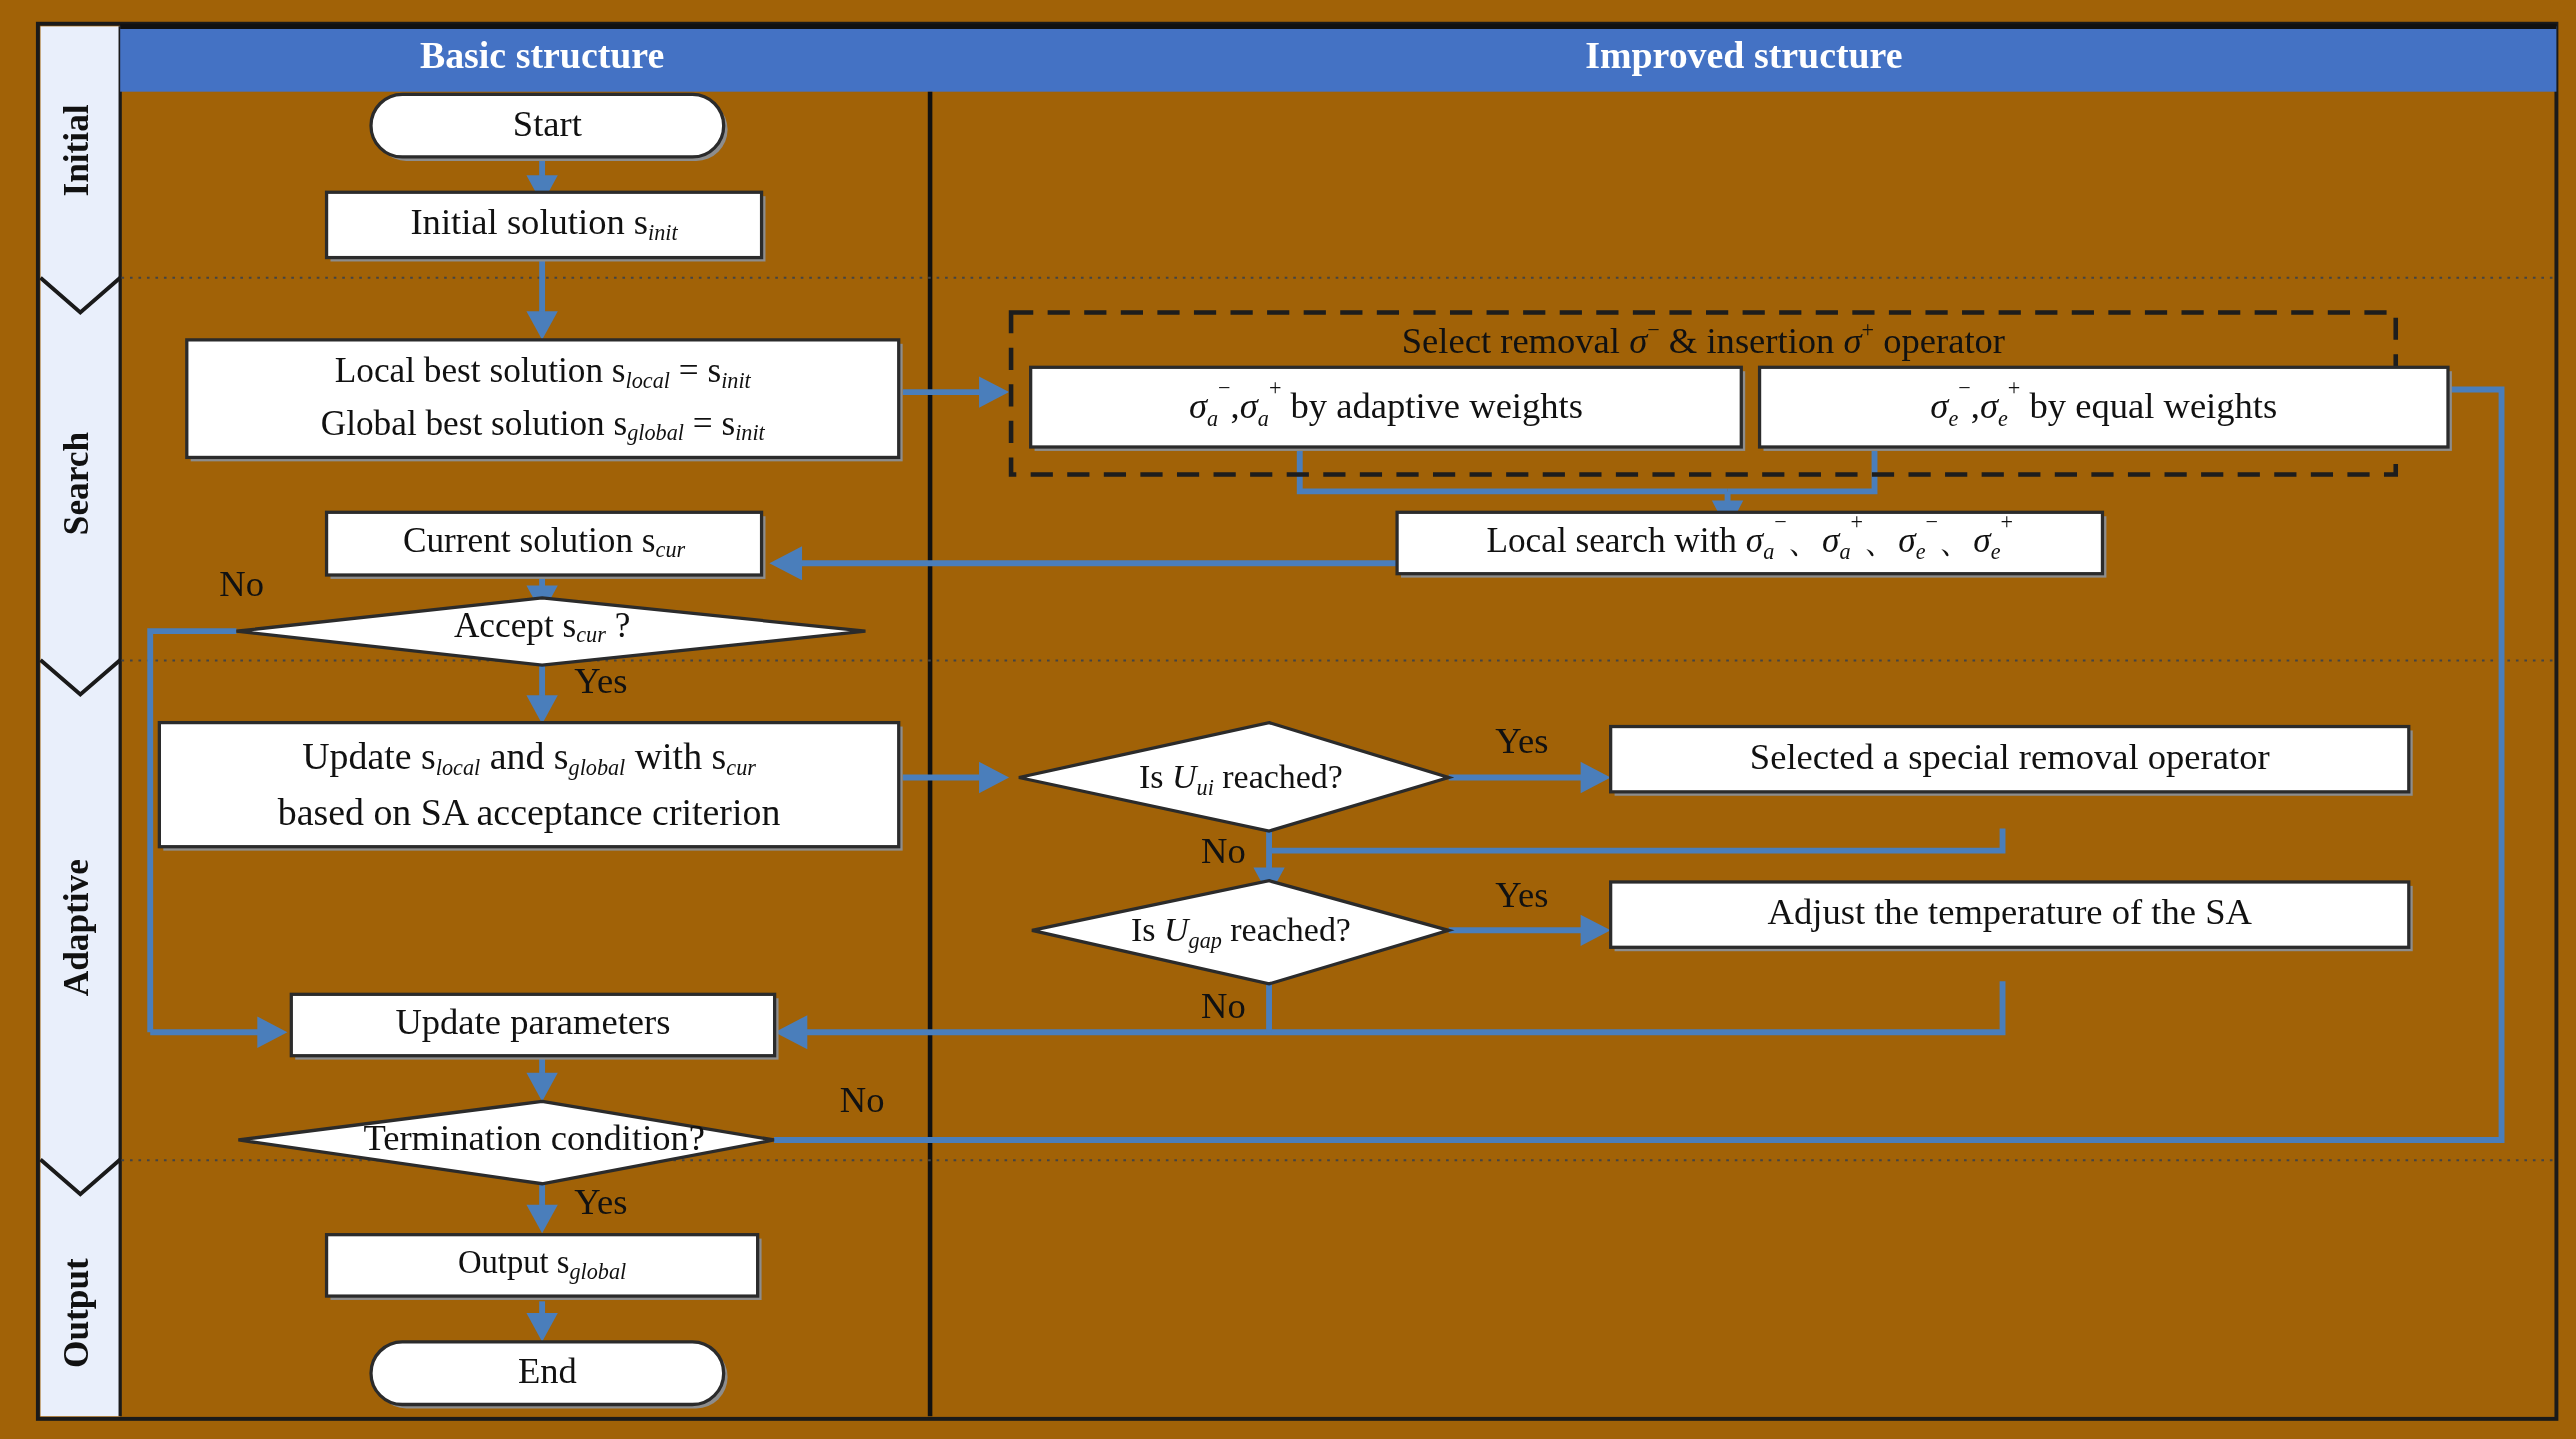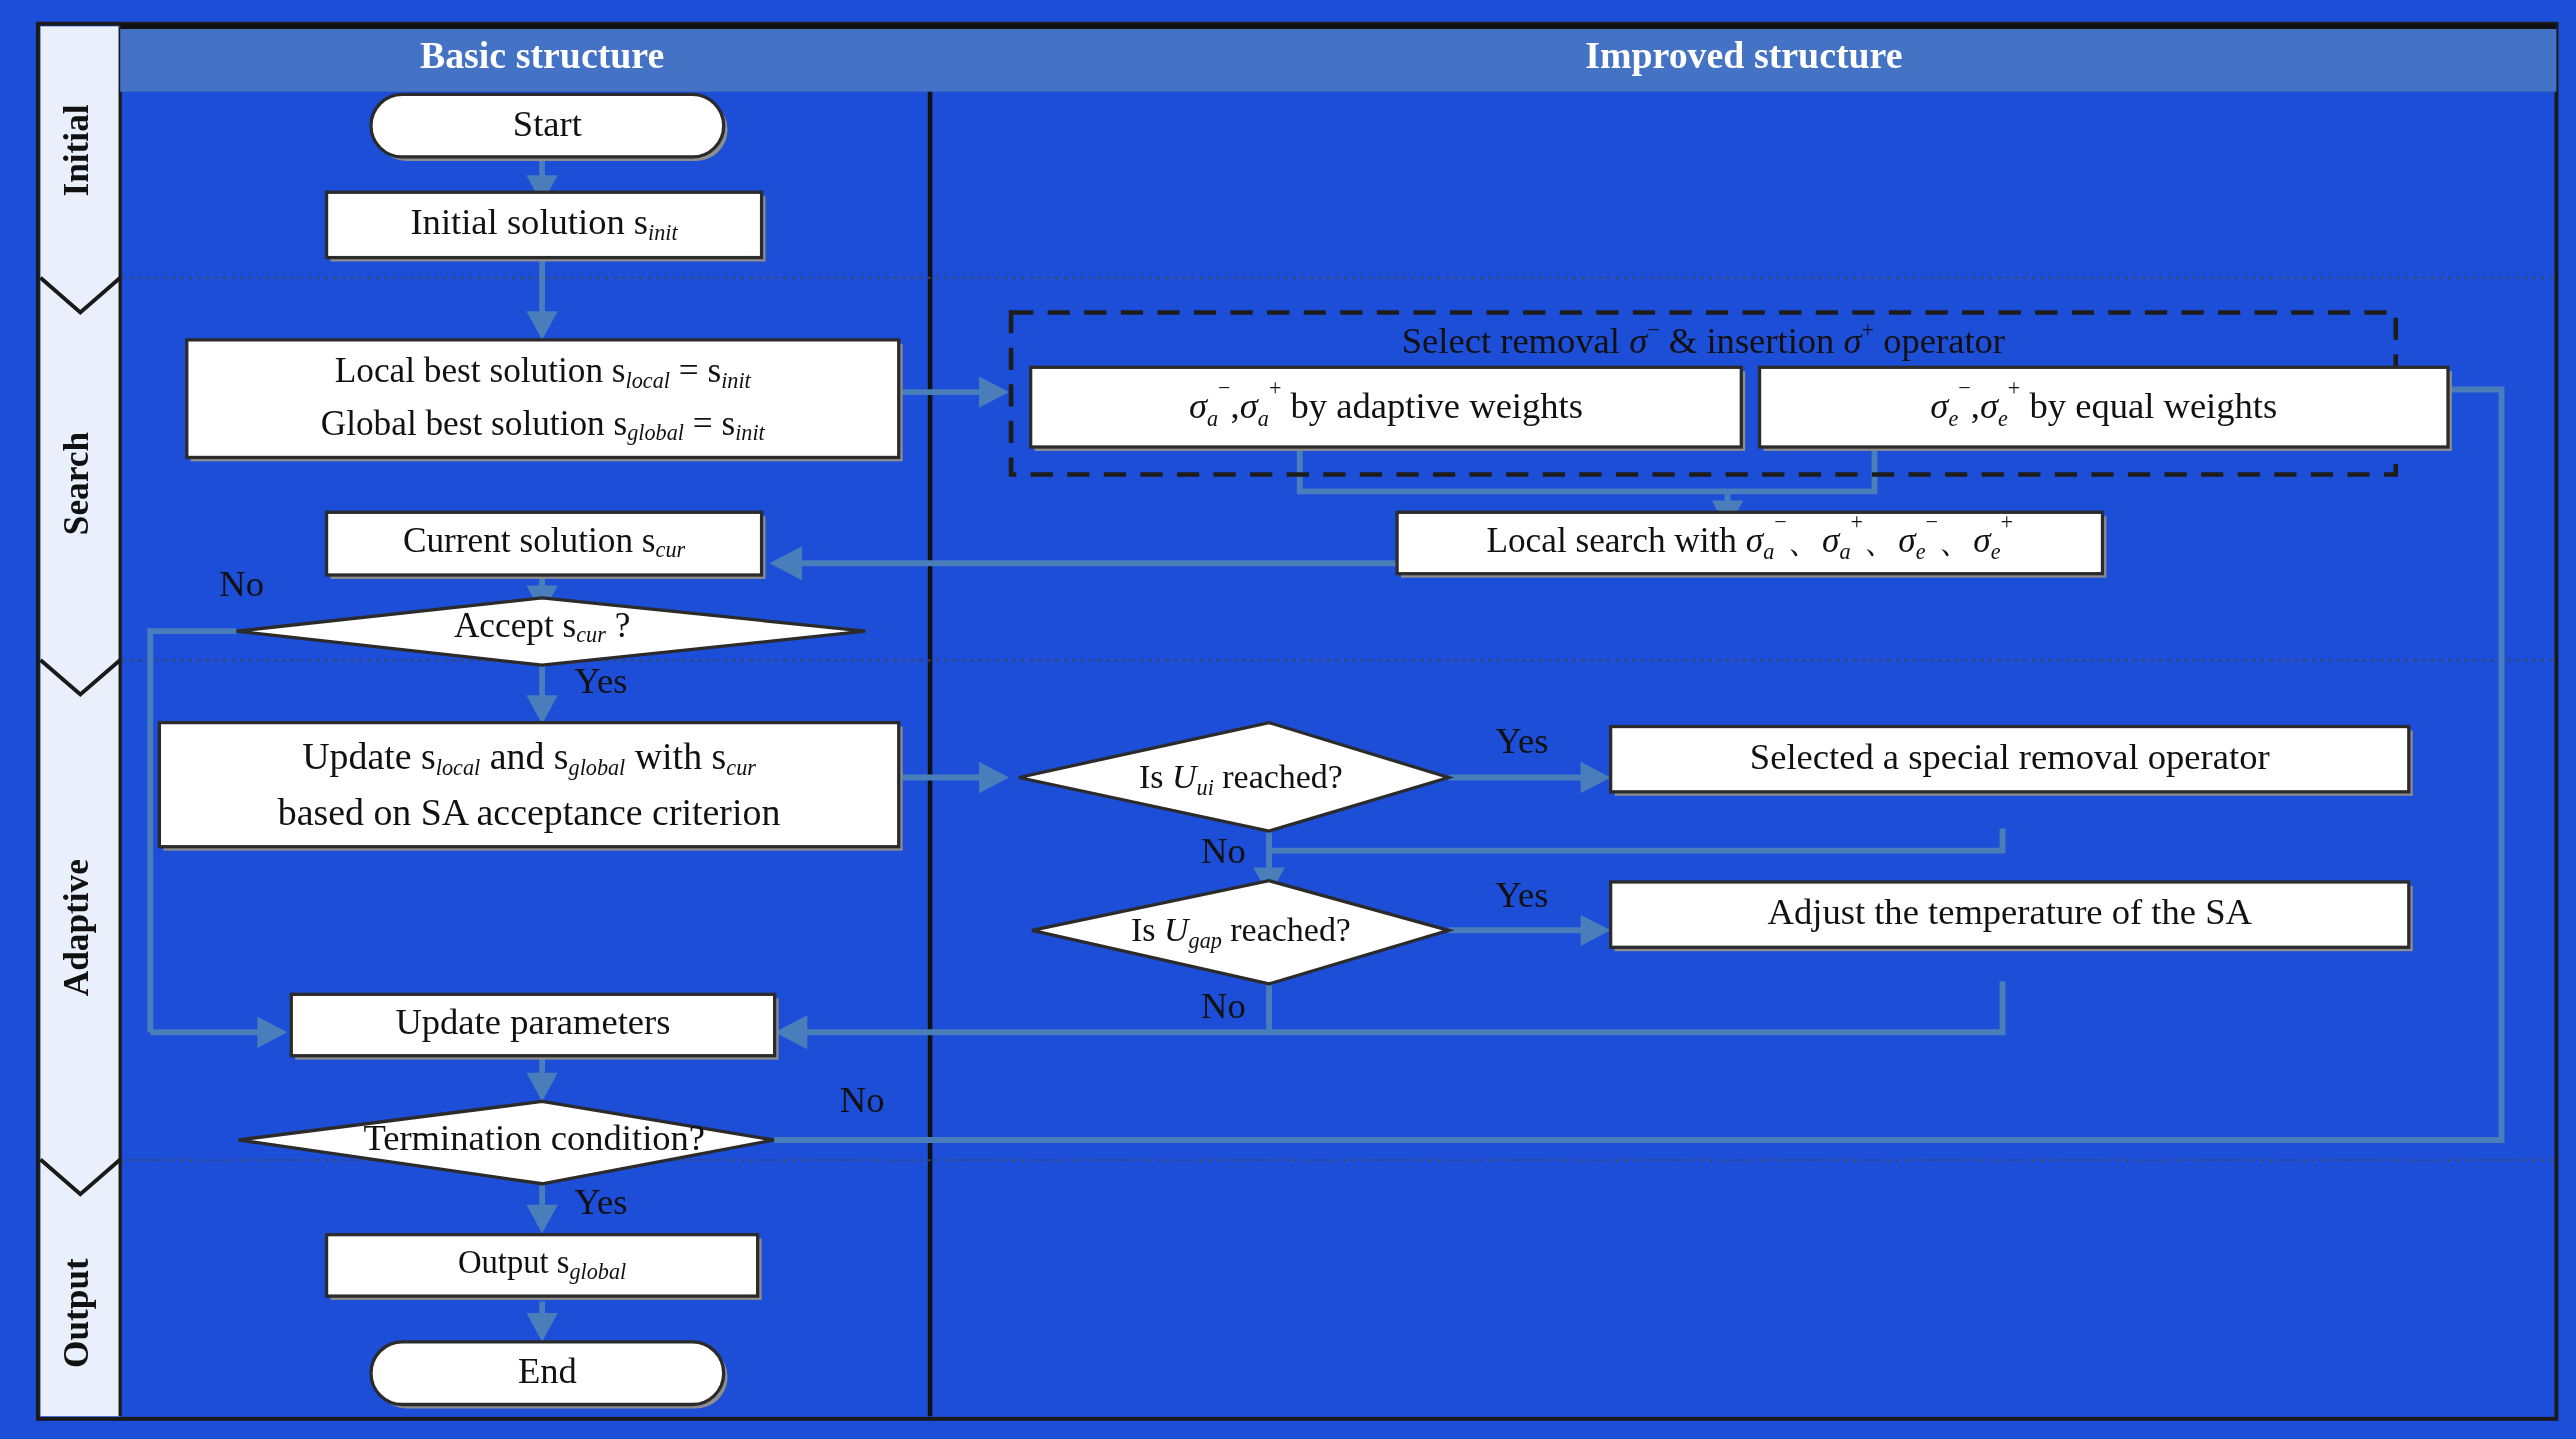--- a/index.html
+++ b/index.html
@@ -1,17 +1,17 @@
 <!DOCTYPE html>
 <html style="font-size:10.5px"><head>
 <meta charset="utf-8">
 <style>
   html,body{margin:0;padding:0;background:#ffffff;}
   body{font-family:"Liberation Serif", serif;}
-  #stage{position:relative;width:2576px;height:1440px;background:#1d4ed8;overflow:hidden;}
+  #stage{position:relative;width:2576px;height:1440px;background:#a16207;overflow:hidden;}
   svg#diagram{position:absolute;left:0;top:0;width:2576px;height:1440px;}
   .nodeText{font-family:"Liberation Serif", serif; fill:#111; text-anchor:middle; dominant-baseline:middle;}
   .hdr{font-family:"Liberation Serif", serif; fill:#ffffff; font-weight:bold; text-anchor:middle; dominant-baseline:middle;}
   .lane{font-family:"Liberation Serif", serif; fill:#111; font-weight:bold; text-anchor:middle; dominant-baseline:middle;}
   .lbl{font-family:"Liberation Serif", serif; fill:#111; text-anchor:middle; dominant-baseline:middle;}
   .shape{fill:#ffffff; stroke:#2b2b2b; stroke-width:5;}
   .shapeShadow{fill:#8d8d8d; stroke:none;}
   .dashbox{fill:none; stroke:#1d1d1d; stroke-width:7; stroke-dasharray:34 22;}
   .flow{fill:none; stroke:#4a7ebb; stroke-width:9; stroke-linecap:butt;}
   .flowHead{fill:#4a7ebb;}

